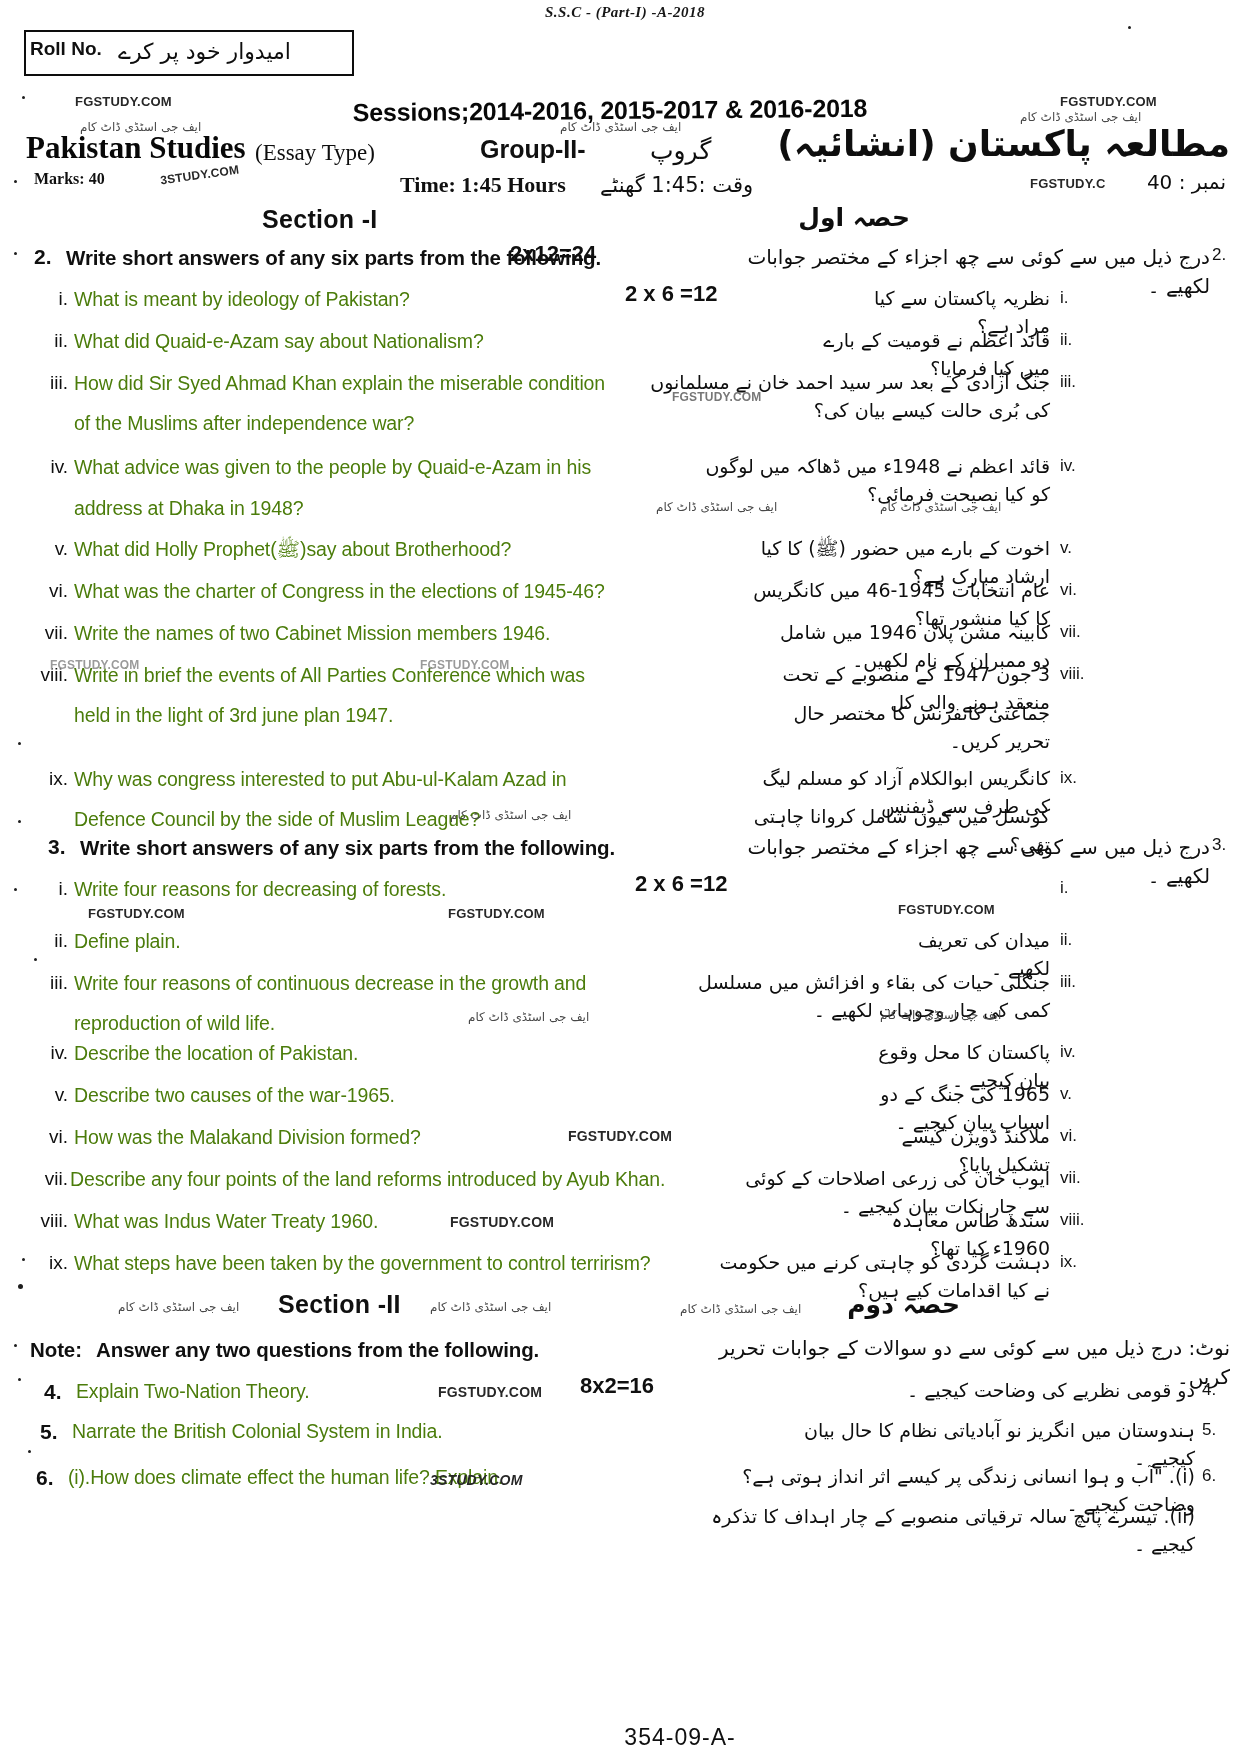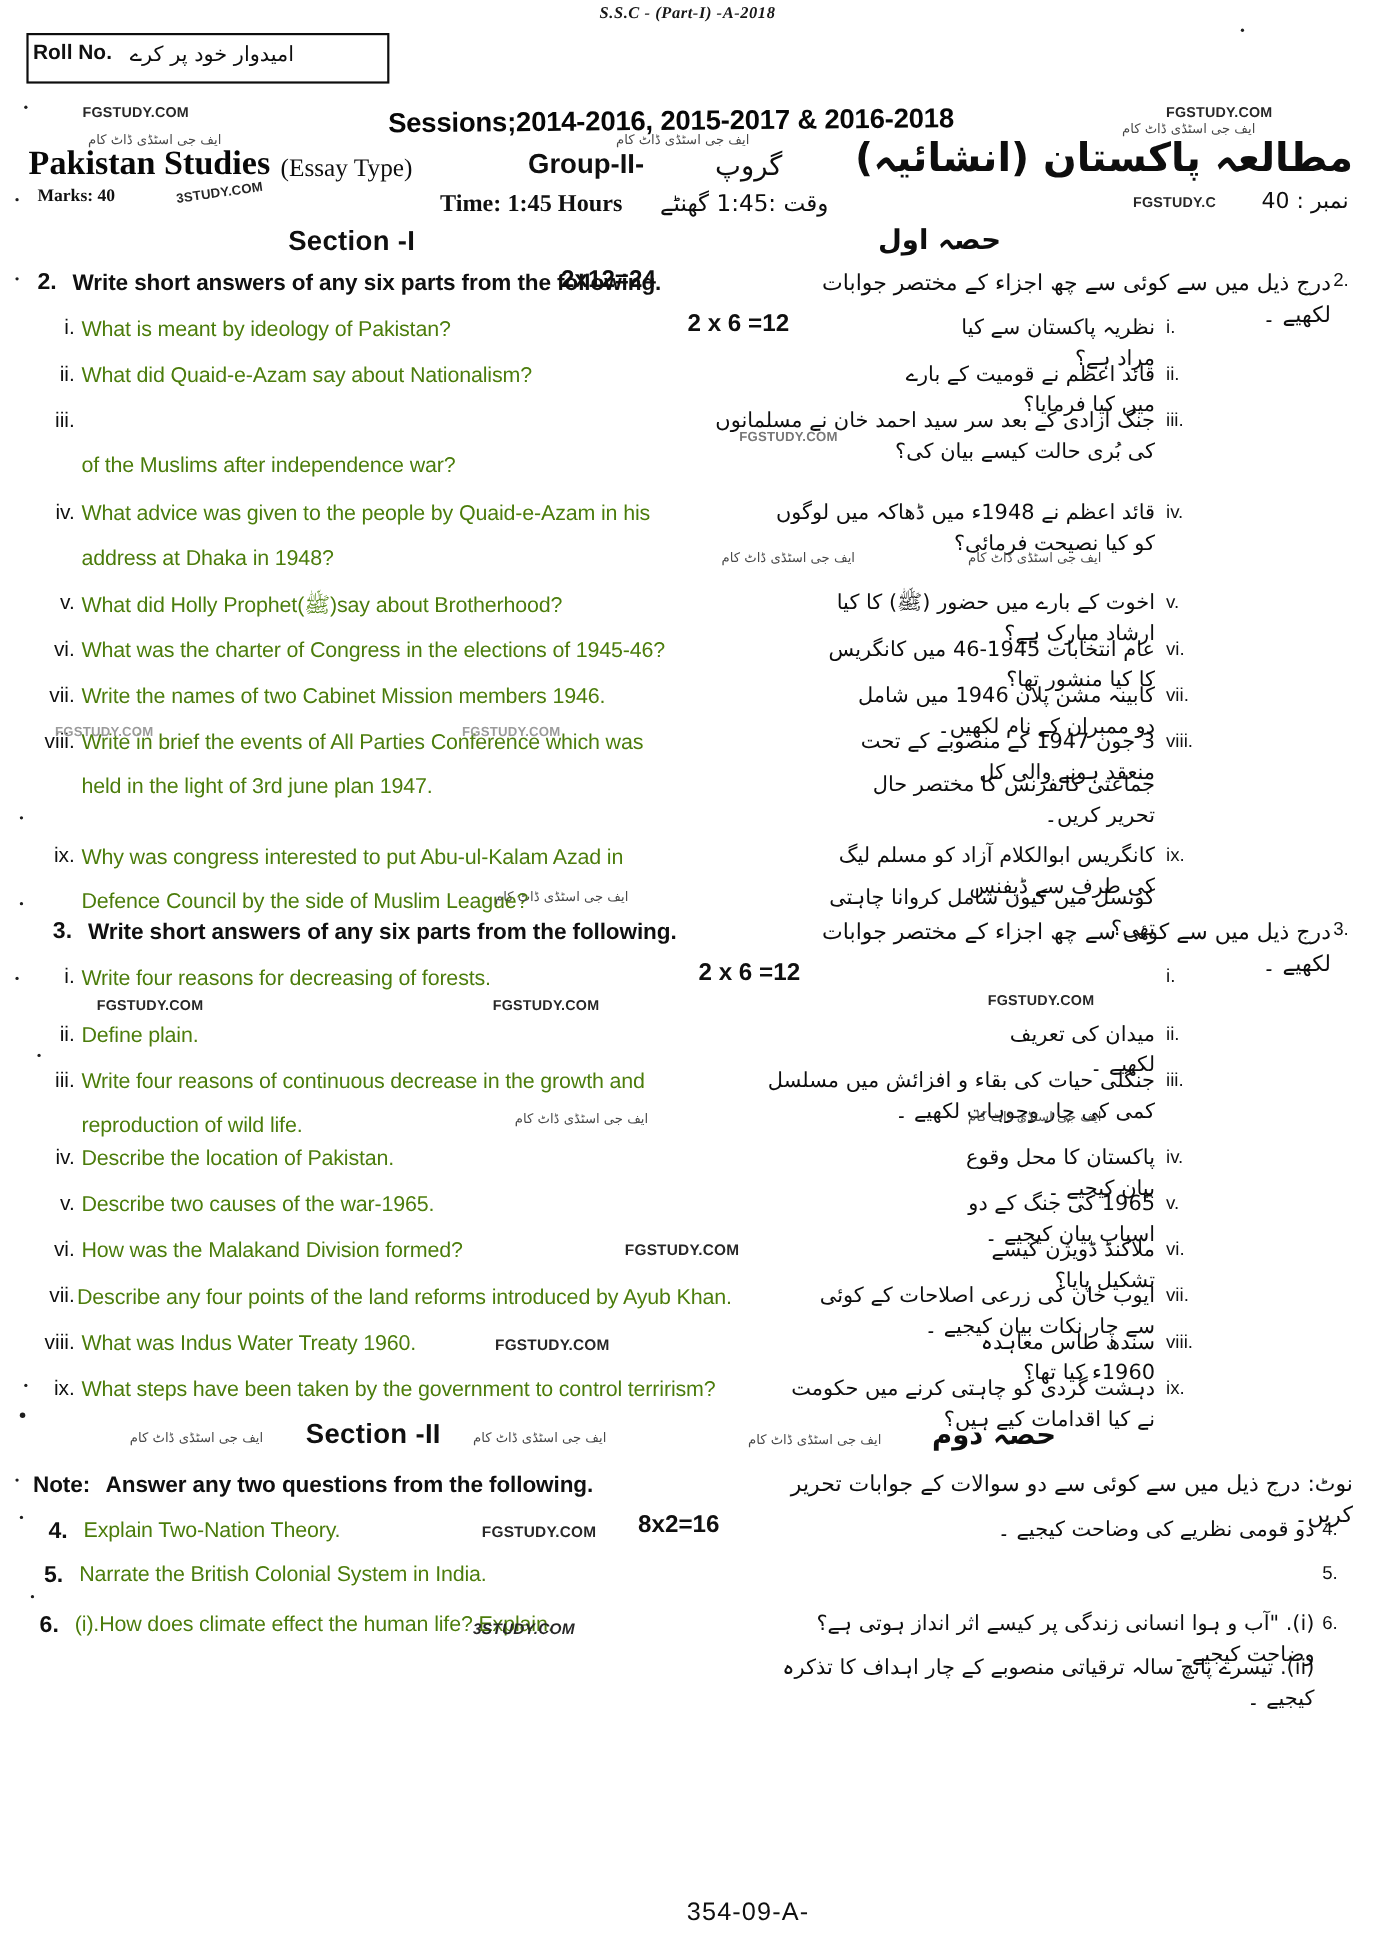--- a/index.html
+++ b/index.html
@@ -50,21 +50,21 @@
     border: 2px solid #111;
     box-sizing: border-box;
   }
   #roll-label {
     top: 38px; left: 30px;
     font-size: 19px; font-weight: bold;
     font-family: "Liberation Sans", sans-serif;
   }
   #roll-ur {
     top: 36px; left: 118px;
-    font-size: 19px;
+    font-size: 22px;
   }
   .wm {
     font-family: "Liberation Sans", sans-serif;
     font-weight: bold;
     font-size: 13px;
     color: #2a2a2a;
     letter-spacing: .2px;
   }
   .wm-ur {
     font-family: "DejaVu Sans", sans-serif;
@@ -245,20 +245,21 @@
   <div class="abs part-en" style="top:288px; left:74px;">What is meant by ideology of Pakistan?</div>
   <div class="abs ur-roman" style="top:288px; left:1060px;">i.</div>
   <div class="abs ur part-ur" style="top:285px; left:860px; width:190px;">نظریہ پاکستان سے کیا مراد ہے؟</div>
 
   <div class="abs part-roman" style="top:330px; left:34px; width:34px;">ii.</div>
   <div class="abs part-en" style="top:330px; left:74px;">What did Quaid-e-Azam say about Nationalism?</div>
   <div class="abs ur-roman" style="top:330px; left:1060px;">ii.</div>
   <div class="abs ur part-ur" style="top:327px; left:800px; width:250px;">قائد اعظم نے قومیت کے بارے میں کیا فرمایا؟</div>
 
   <div class="abs part-roman" style="top:372px; left:34px; width:34px;">iii.</div>
+  <div class="abs part-en" style="top:372px; left:74px;">How did Sir Syed Ahmad Khan explain the miserable condition</div>
   <div class="abs part-en" style="top:412px; left:74px;">of the Muslims after independence war?</div>
   <div class="abs ur-roman" style="top:372px; left:1060px;">iii.</div>
   <div class="abs ur part-ur" style="top:369px; left:650px; width:400px;">جنگ آزادی کے بعد سر سید احمد خان نے مسلمانوں کی بُری حالت کیسے بیان کی؟</div>
   <div class="abs wm" style="top:390px; left:672px; font-size:12px; color:#777;">FGSTUDY.COM</div>
 
   <div class="abs part-roman" style="top:456px; left:26px; width:42px;">iv.</div>
   <div class="abs part-en" style="top:456px; left:74px;">What advice was given to the people by Quaid-e-Azam in his</div>
   <div class="abs part-en" style="top:497px; left:74px;">address at Dhaka in 1948?</div>
   <div class="abs ur-roman" style="top:456px; left:1060px;">iv.</div>
   <div class="abs ur part-ur" style="top:453px; left:700px; width:350px;">قائد اعظم نے 1948ء میں ڈھاکہ میں لوگوں کو کیا نصیحت فرمائی؟</div>
@@ -376,20 +377,21 @@
   <div class="abs pbb-dot" style="top:1378px; left:18px;"></div>
   <div class="abs q-num-en" style="top:1380px; left:44px;">4.</div>
   <div class="abs part-en" style="top:1380px; left:76px;">Explain Two-Nation Theory.</div>
   <div class="abs wm" style="top:1384px; left:438px; font-size:14px;">FGSTUDY.COM</div>
   <div class="abs ur-roman" style="top:1380px; left:1202px;">4.</div>
   <div class="abs ur part-ur" style="top:1377px; left:880px; width:315px;">دو قومی نظریے کی وضاحت کیجیے ۔</div>
 
   <div class="abs q-num-en" style="top:1420px; left:40px;">5.</div>
   <div class="abs part-en" style="top:1420px; left:72px;">Narrate the British Colonial System in India.</div>
   <div class="abs ur-roman" style="top:1420px; left:1202px;">5.</div>
+  <div class="abs ur part-ur" style="top:1417px; left:760px; width:435px;">ہندوستان میں انگریز نو آبادیاتی نظام کا حال بیان کیجیے ۔</div>
 
   <div class="abs pbb-dot" style="top:1450px; left:28px;"></div>
   <div class="abs q-num-en" style="top:1466px; left:36px;">6.</div>
   <div class="abs part-en" style="top:1466px; left:68px;">(i).How does climate effect the human life? Explain.</div>
   <div class="abs wm" style="top:1472px; left:430px; font-size:14px; font-style:italic;">3STUDY.COM</div>
   <div class="abs ur-roman" style="top:1466px; left:1202px;">6.</div>
   <div class="abs ur part-ur" style="top:1463px; left:700px; width:495px;">(i). "آب و ہوا انسانی زندگی پر کیسے اثر انداز ہوتی ہے؟ وضاحت کیجیے ۔</div>
   <div class="abs ur part-ur" style="top:1503px; left:700px; width:495px;">(ii). تیسرے پانچ سالہ ترقیاتی منصوبے کے چار اہداف کا تذکرہ کیجیے ۔</div>
 
   <div class="abs" id="footer-code">354-09-A-</div>

